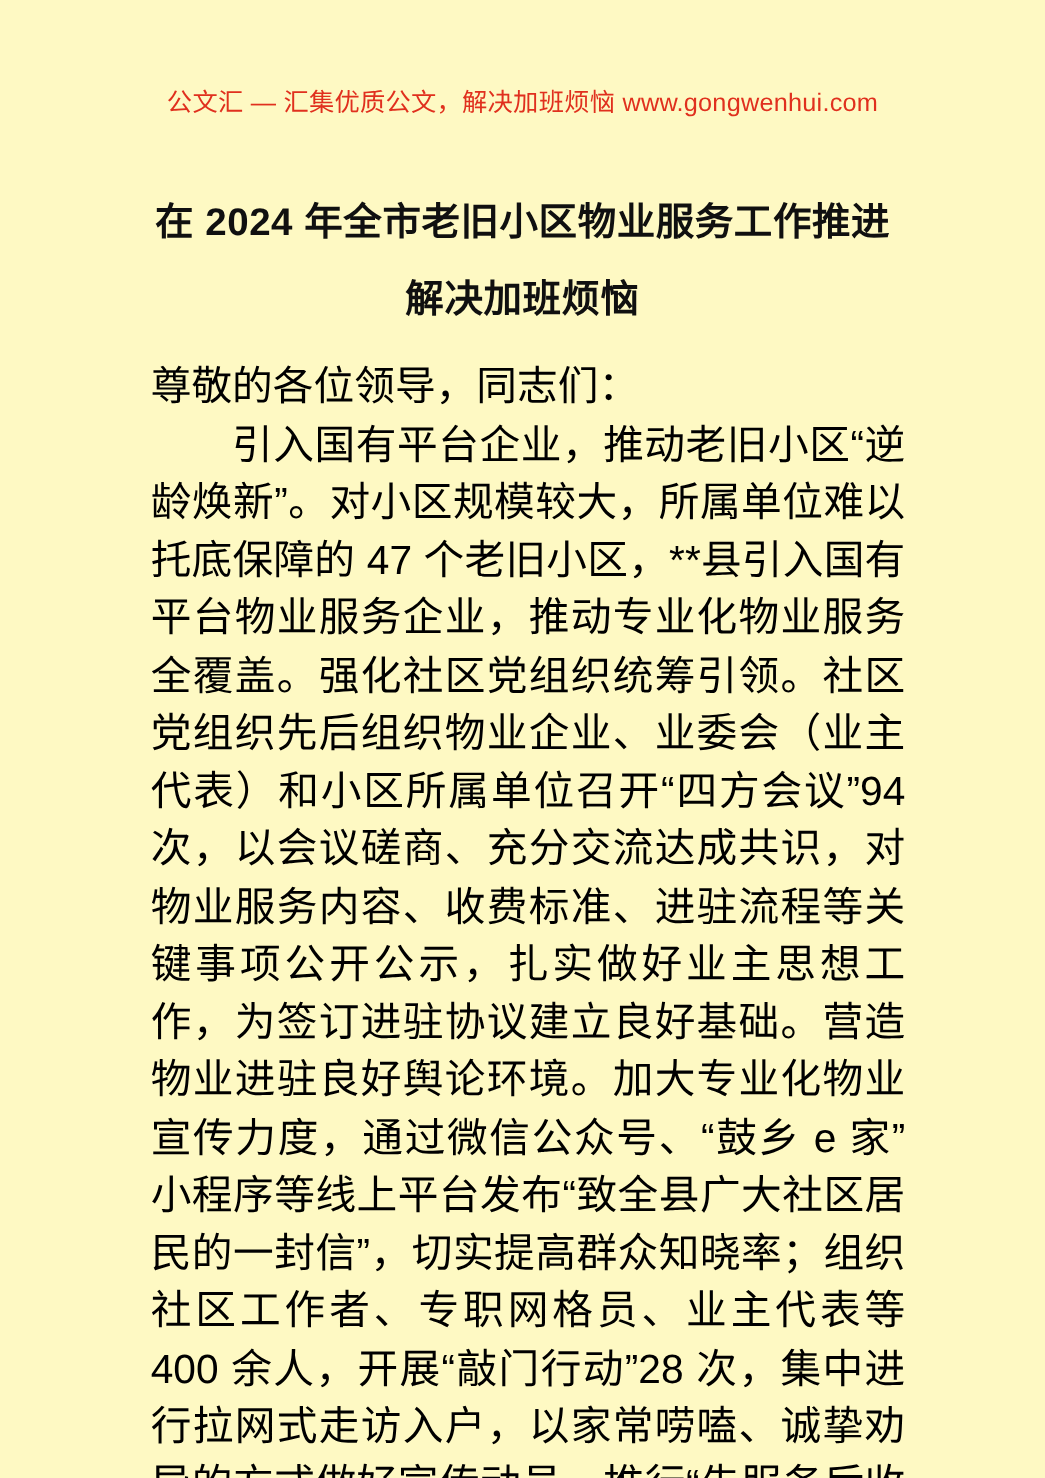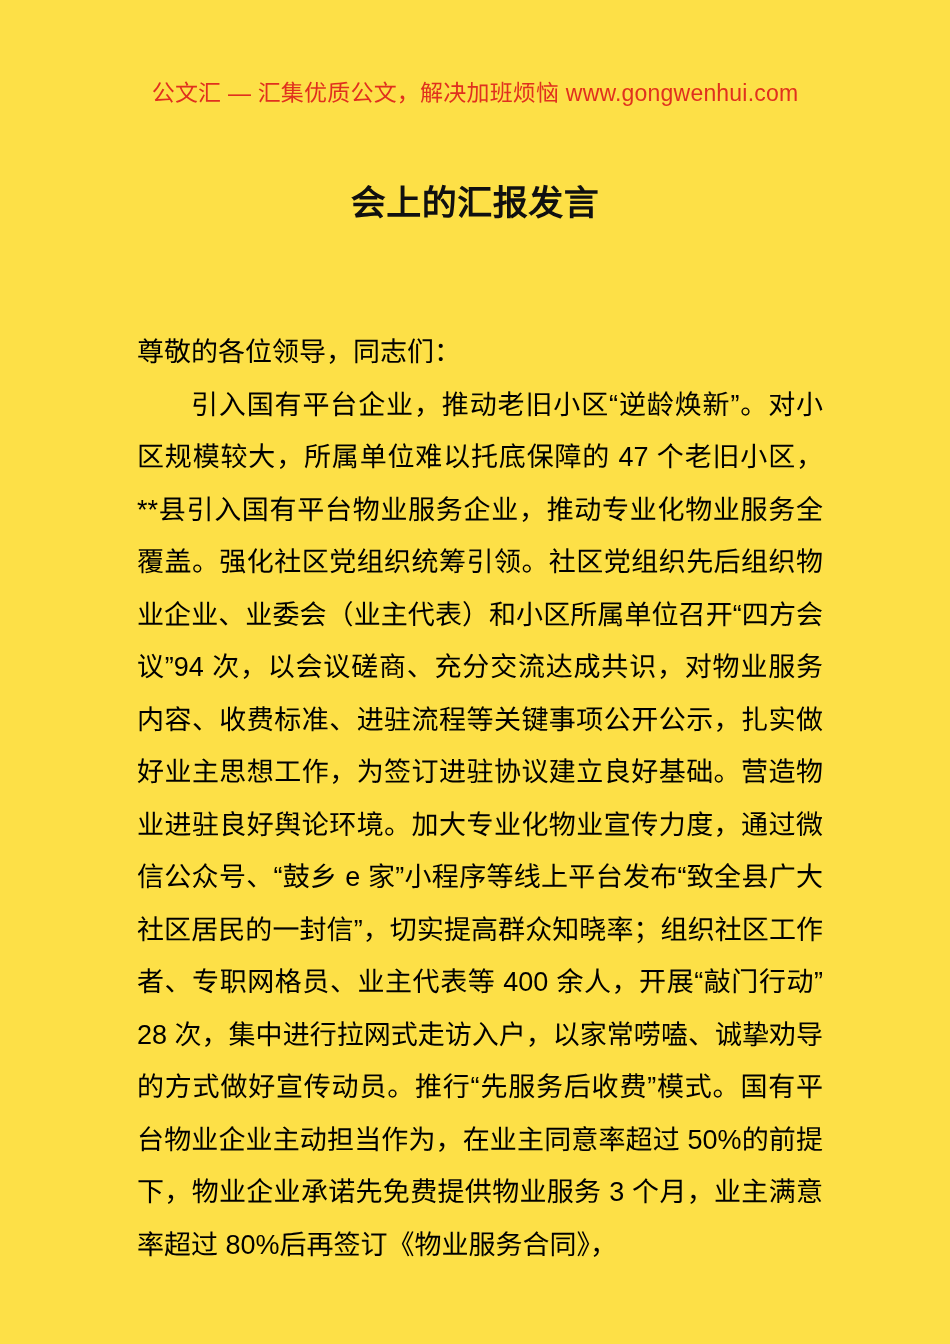--- a/index.html
+++ b/index.html
@@ -56,49 +56,50 @@
 
   
   .doc-body {
     position: absolute;
     top: 326px;
     left: 137px;
     width: 686px;
     color: #000000;
   }
   .para {
-    font-size: 27px;
+    font-size: 37px;
     line-height: 52.5px;
     color: #000000;
     margin: 0;
     text-align: justify;
     text-justify: inter-ideograph;
     letter-spacing: 0px;
     font-family: "Liberation Sans", "DejaVu Sans", sans-serif;
     font-weight: 400;
     white-space: pre-wrap;
   }
   .para.indent {
     text-indent: 2em;
   }
   .para.no-indent {
     text-indent: 0;
   }
 </style>
 </head>
 <body>
 
-<div class="page" style="background: #fde047; width: 950px; height: 1344px;">
+<div class="page" style="background: #fef9c3; width: 950px; height: 1344px;">
 
   <div class="site-watermark" style="color: rgb(224, 48, 30);">
     <span class="wm-text">公文汇 — 汇集优质公文，解决加班烦恼 www.gongwenhui.com</span>
   </div>
 
   <div class="doc-title">
-    <div>会上的汇报发言</div>
+    <div>在 2024 年全市老旧小区物业服务工作推进</div>
+    <div>解决加班烦恼</div>
   </div>
 
   <div class="doc-body">
 
     <p class="para no-indent">尊敬的各位领导，同志们：</p>
 
 
     <p class="para indent">引入国有平台企业，推动老旧小区“逆龄焕新”。对小区规模较大，所属单位难以托底保障的 47 个老旧小区，**县引入国有平台物业服务企业，推动专业化物业服务全覆盖。强化社区党组织统筹引领。社区党组织先后组织物业企业、业委会（业主代表）和小区所属单位召开“四方会议”94 次，以会议磋商、充分交流达成共识，对物业服务内容、收费标准、进驻流程等关键事项公开公示，扎实做好业主思想工作，为签订进驻协议建立良好基础。营造物业进驻良好舆论环境。加大专业化物业宣传力度，通过微信公众号、“鼓乡 e 家”小程序等线上平台发布“致全县广大社区居民的一封信”，切实提高群众知晓率；组织社区工作者、专职网格员、业主代表等 400 余人，开展“敲门行动”28 次，集中进行拉网式走访入户，以家常唠嗑、诚挚劝导的方式做好宣传动员。推行“先服务后收费”模式。国有平台物业企业主动担当作为，在业主同意率超过 50%的前提下，物业企业承诺先免费提供物业服务 3 个月，业主满意率超过 80%后再签订《物业服务合同》，</p>
 
   </div>

